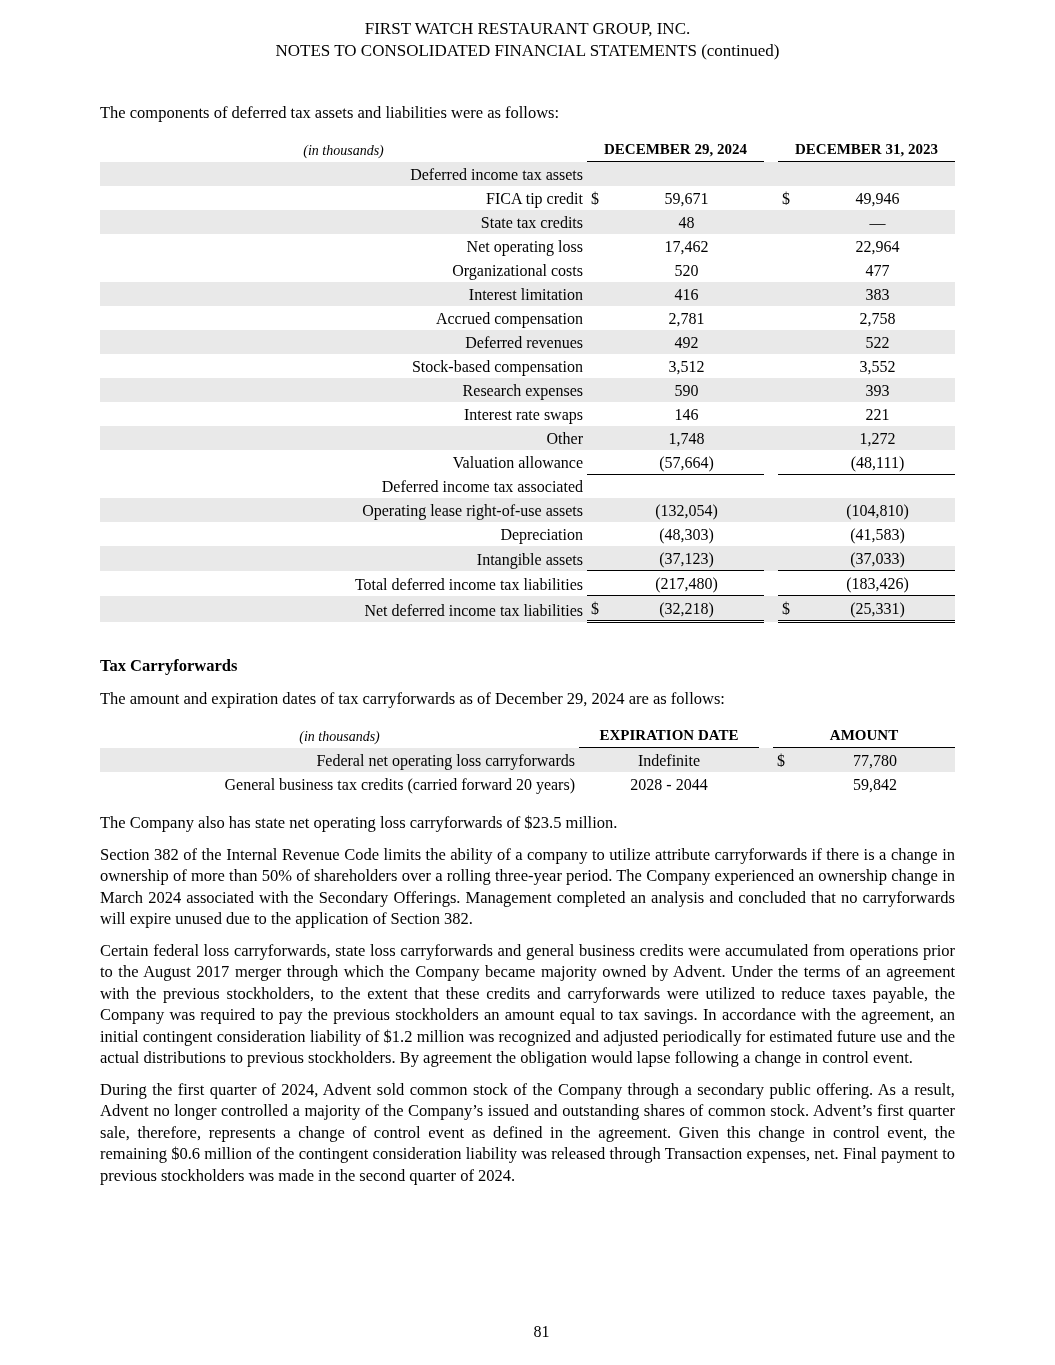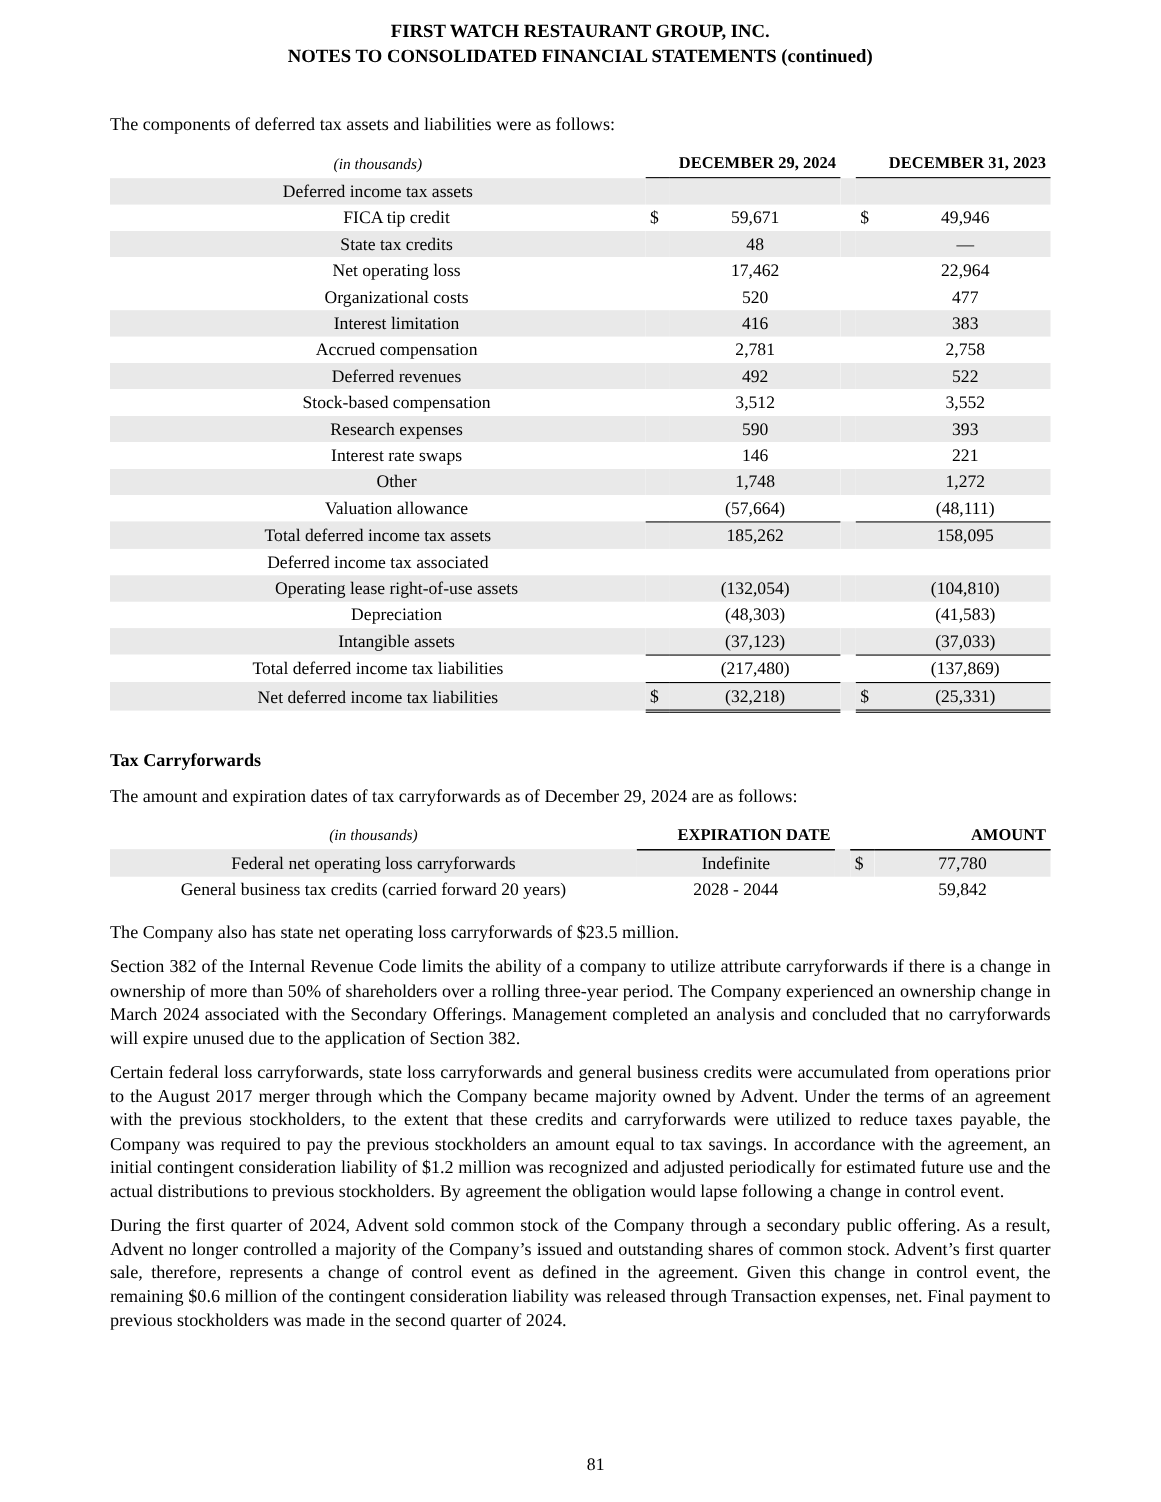--- a/index.html
+++ b/index.html
@@ -8,34 +8,34 @@
     width: 1055px;
     height: 1365px;
     position: relative;
     overflow: hidden;
     font-family: "Liberation Serif", serif;
     color: #000000;
   }
   .page { padding: 18px 100px 0 100px; }
 
   .doc-header { text-align: center; }
-  .title-line { font-size: 17px; font-weight: bold; line-height: 22px; }
+  .title-line { font-size: 17px; font-weight: normal; line-height: 22px; }
 
   .intro { margin-top: 40px; font-size: 16.5px; line-height: 21px; }
 
   table.fin { width: 100%; border-collapse: collapse; table-layout: fixed; margin-top: 14px; }
   table.fin td, table.fin th { font-size: 16px; line-height: 19px; padding: 3px 4px 2px 4px; vertical-align: bottom; overflow: hidden; white-space: nowrap; }
   .t1 col.c1 { width: 487px; } .t1 col.c2 { width: 22px; } .t1 col.c3 { width: 155px; }
   .t1 col.c4 { width: 14px; } .t1 col.c5 { width: 22px; } .t1 col.c6 { width: 155px; }
   .t2 col.k1 { width: 479px; } .t2 col.k2 { width: 180px; } .t2 col.k3 { width: 14px; }
   .t2 col.k4 { width: 22px; } .t2 col.k5 { width: 160px; }
 
   .fin .unit { font-style: italic; font-weight: normal; font-size: 14px; text-align: center; }
-  .fin .colhead { font-weight: bold; font-size: 15px; text-align: right; border-bottom: 1.5px solid #000; }
-  .fin .lbl { text-align: center; }
+  .fin .colhead { font-weight: bold; font-size: 15px; text-align: center; border-bottom: 1.5px solid #000; }
+  .fin .lbl { text-align: right; }
   .fin .ind1 { padding-left: 38px; }
   .fin .ind0 { padding-left: 4px; }
   .fin .dol { text-align: left; padding-right: 0; }
   .fin .val { text-align: center; }
   .fin .ctr { text-align: center; }
   .fin .gapc { padding: 0; }
   tr.shaded { background: var(--shade, #e9e9e9); }
   .bb  { border-bottom: 1.5px solid #000; }
   .dbb { border-bottom: 3.5px double #000; }
 
@@ -174,28 +174,20 @@
           <td class="val">1,272</td>
         </tr>
         <tr>
           <td class="lbl ind1">Valuation allowance</td>
           <td class="dol bb"></td>
           <td class="val bb">(57,664)</td>
           <td class="gapc"></td>
           <td class="dol bb"></td>
           <td class="val bb">(48,111)</td>
         </tr>
-        <tr class="shaded">
-          <td class="lbl ind0">Total deferred income tax assets</td>
-          <td class="dol"></td>
-          <td class="val">185,262</td>
-          <td class="gapc"></td>
-          <td class="dol"></td>
-          <td class="val">158,095</td>
-        </tr>
         <tr>
           <td class="lbl ind0">Deferred income tax associated</td>
           <td class="dol"></td>
           <td class="val"></td>
           <td class="gapc"></td>
           <td class="dol"></td>
           <td class="val"></td>
         </tr>
         <tr class="shaded">
           <td class="lbl ind1">Operating lease right-of-use assets</td>
@@ -220,21 +212,21 @@
           <td class="gapc"></td>
           <td class="dol bb"></td>
           <td class="val bb">(37,033)</td>
         </tr>
         <tr>
           <td class="lbl ind0">Total deferred income tax liabilities</td>
           <td class="dol bb"></td>
           <td class="val bb">(217,480)</td>
           <td class="gapc"></td>
           <td class="dol bb"></td>
-          <td class="val bb">(137,869)</td>
+          <td class="val bb">(183,426)</td>
         </tr>
         <tr class="shaded">
           <td class="lbl ind0">Net deferred income tax liabilities</td>
           <td class="dol dbb">$</td>
           <td class="val dbb">(32,218)</td>
           <td class="gapc"></td>
           <td class="dol dbb">$</td>
           <td class="val dbb">(25,331)</td>
         </tr>
       </tbody>

